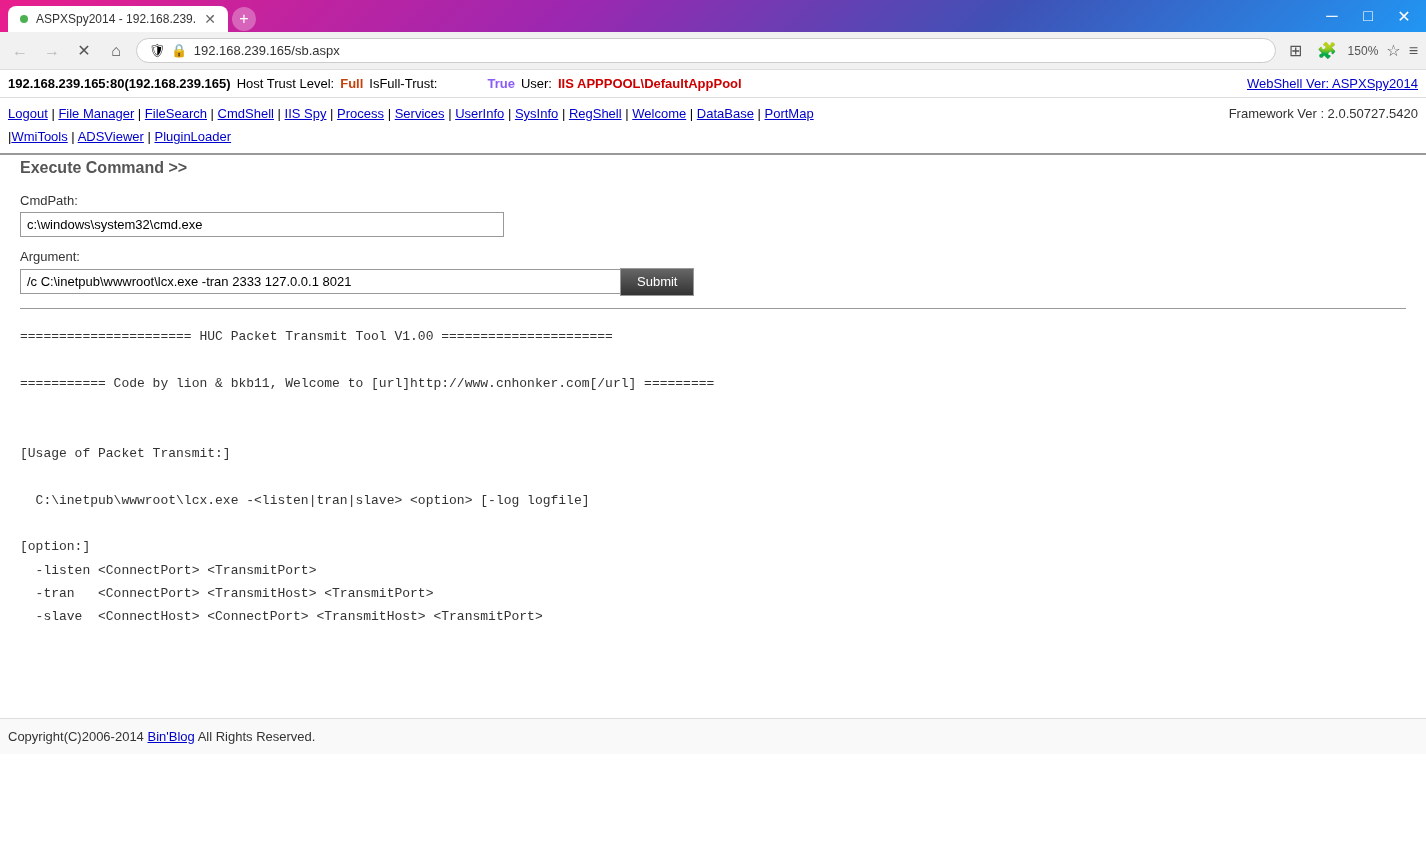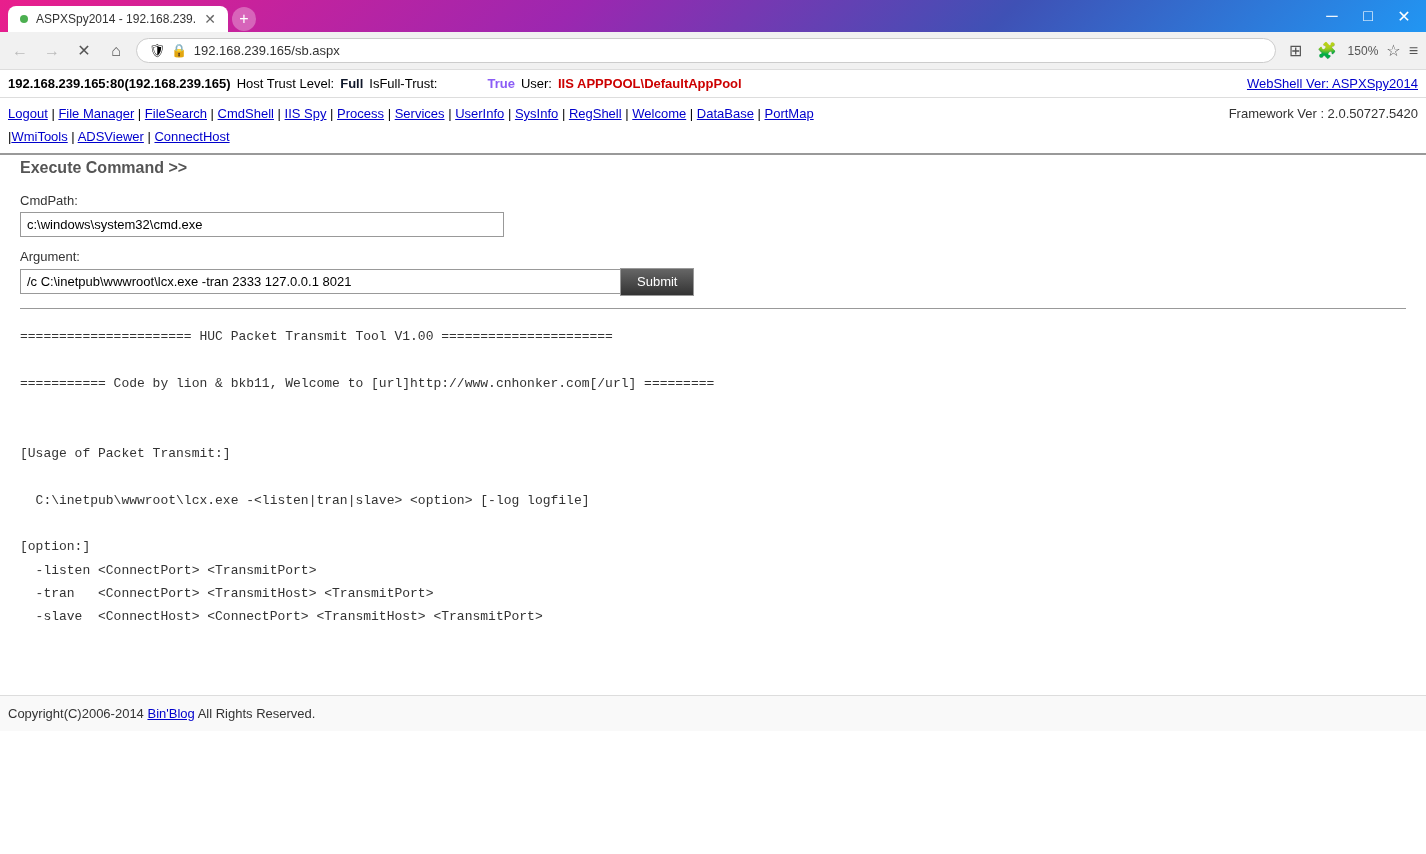--- a/index.html
+++ b/index.html
@@ -121,21 +121,21 @@
       background: #fff;
       padding: 6px 8px;
       border-bottom: 1px solid #ddd;
       font-size: 13px;
       display: flex;
       justify-content: space-between;
       align-items: flex-end;
     }
     .status-info { display: flex; gap: 6px; align-items: center; }
     .status-key { font-weight: bold; }
-    .status-red { color: #0f172a; font-weight: bold; }
+    .status-red { color: #c2410c; font-weight: bold; }
     .status-green { color: #8b5cf6; font-weight: bold; margin-left: 44px; }
     .status-apppool { color: #cc0000; font-weight: bold; }
     .webshell-link { color: #0000cc; text-decoration: underline; cursor: pointer; }
 
     
     .nav-links {
       padding: 4px 8px;
       border-bottom: 2px solid #999;
       font-size: 13px;
       line-height: 1.8;
@@ -214,20 +214,21 @@
       white-space: pre;
     }
 
     
     .page-footer {
       background: #f9f9f9;
       border-top: 1px solid #ddd;
       padding: 10px 8px;
       font-size: 13px;
       color: #333;
+      margin-top: 23px;
     }
     .footer-link {
       color: #0000cc;
       text-decoration: underline;
       cursor: pointer;
     }
     .clearfix::after { content: ''; display: table; clear: both; }
   </style>
 </head>
 <body>
@@ -290,21 +291,21 @@
     <a>Process</a> |
     <a>Services</a> |
     <a>UserInfo</a> |
     <a>SysInfo</a> |
     <a>RegShell</a> |
     <a>Welcome</a> |
     <a>DataBase</a> |
     <a>PortMap</a><br>
     |<a>WmiTools</a> |
     <a>ADSViewer</a> |
-    <a>ConnectHost</a>
+    <a>PluginLoader</a>
   </div>
 
   <div class="main-content">
     <div class="section-title">Execute Command &gt;&gt;</div>
 
     <div class="form-group">
       <label class="form-label">CmdPath:</label>
       <input class="cmd-input" type="text" value="c:\windows\system32\cmd.exe" style="">
     </div>
 

